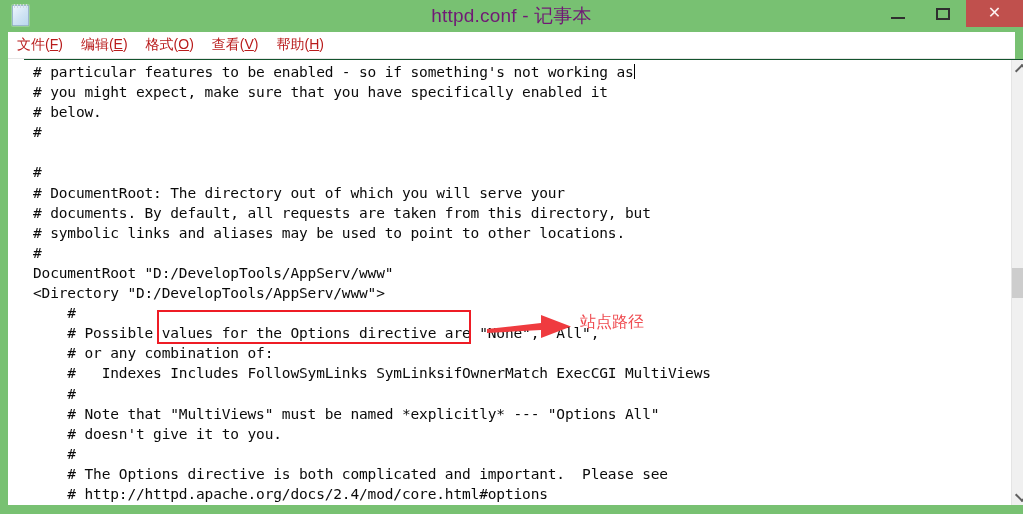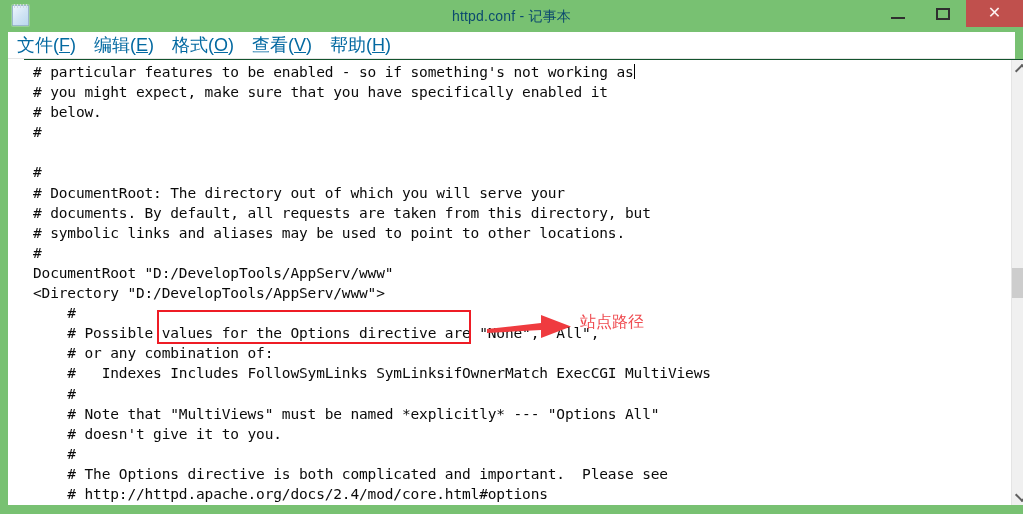--- a/index.html
+++ b/index.html
@@ -49,22 +49,22 @@
     width: 15px; height: 4px;
     background: repeating-linear-gradient(to right, #cfd9e0 0 1px, transparent 1px 3px);
   }
   .title-text {
     position: absolute;
     left: 0; top: 0;
     width: 1023px;
     height: 32px;
     line-height: 32px;
     text-align: center;
-    font-size: 14px;
-    color: #0c4a6e;
+    font-size: 19px;
+    color: #701a75;
     letter-spacing: 0.2px;
     white-space: nowrap;
   }
 
   .winbtns {
     position: absolute;
     right: 0; top: 0;
     height: 28px;
     display: flex;
     align-items: flex-start;
@@ -121,22 +121,22 @@
     width: 1007px;
     height: 27px;
     background: #ffffff;
     border-bottom: 1px solid #e6e6e6;
     padding-left: 9px;
     box-sizing: border-box;
     display: flex;
     align-items: center;
   }
   .menu-item {
-    font-size: 18px;
-    color: #0369a1;
+    font-size: 14px;
+    color: #b91c1c;
     margin-right: 18px;
     white-space: nowrap;
     cursor: default;
   }
   .menu-item u { text-decoration: underline; }
 
   
   .edit-wrap {
     position: absolute;
     left: 16px; top: 27px;

